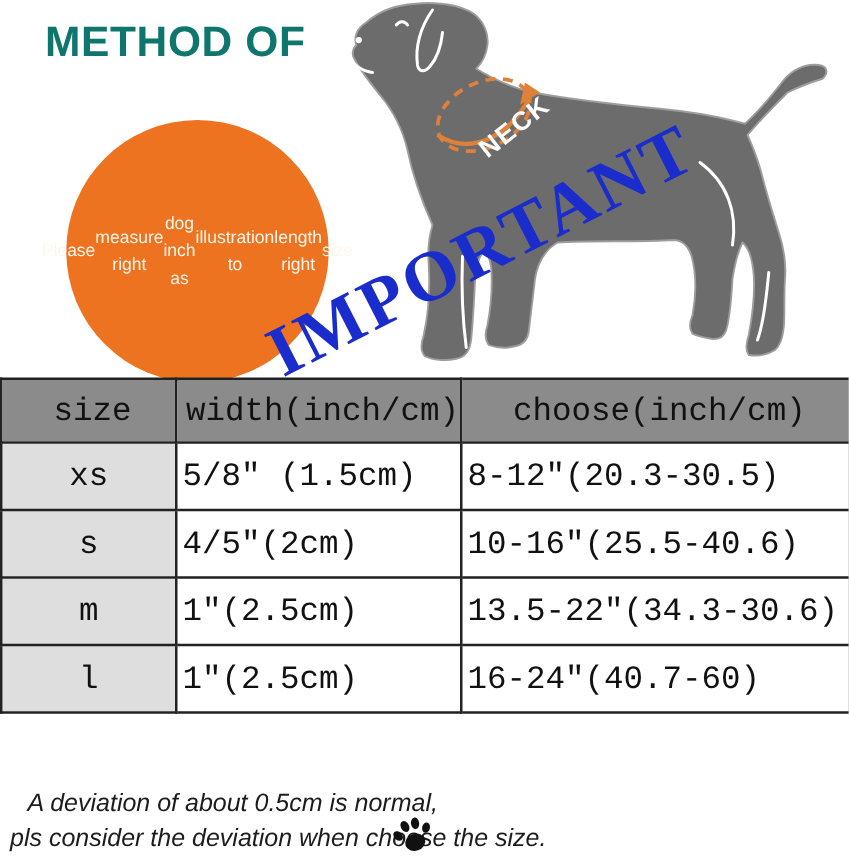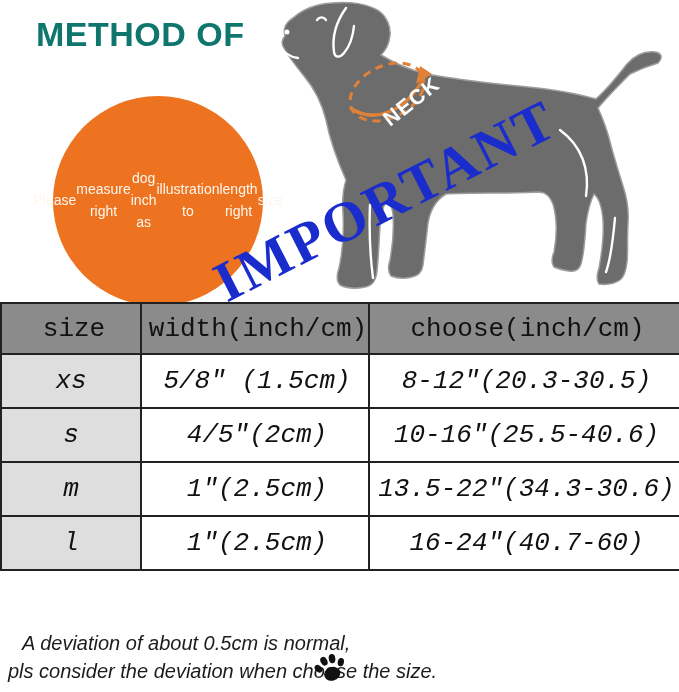--- a/index.html
+++ b/index.html
@@ -51,23 +51,23 @@
   table.size-table col.c3 { width:311px; }
   table.size-table th, table.size-table td {
     border:2px solid #222; vertical-align:middle;
     white-space:nowrap; overflow:hidden;
   }
   table.size-table thead th {
     background:#8b8b8b; height:51px; font-weight:normal;
   }
   table.size-table thead th:first-child { text-align:center; }
   table.size-table thead th { text-align:center; padding-left:6px; }
-  table.size-table tbody td { height:54px; background:#ffffff;font-style:italic; }
+  table.size-table tbody td { height:54px; background:#ffffff; }
   table.size-table tbody td.size-cell { background:#dedede; text-align:center; }
-  table.size-table tbody td.val-cell { padding-left:4px; text-align:center; }
+  table.size-table tbody td.val-cell { padding-left:4px; text-align:left; }
 
   
   .footnote {
     position:absolute; left:22px; font-style:italic;
     font-size:20px; color:#1c1c1c; z-index:4; white-space:nowrap;
   }
   .footnote.l1 { top:632px; }
   .footnote.l2 { top:660px; left:8px; }
   .paw { position:absolute; left:314px; top:648px; z-index:5; }
 </style>

